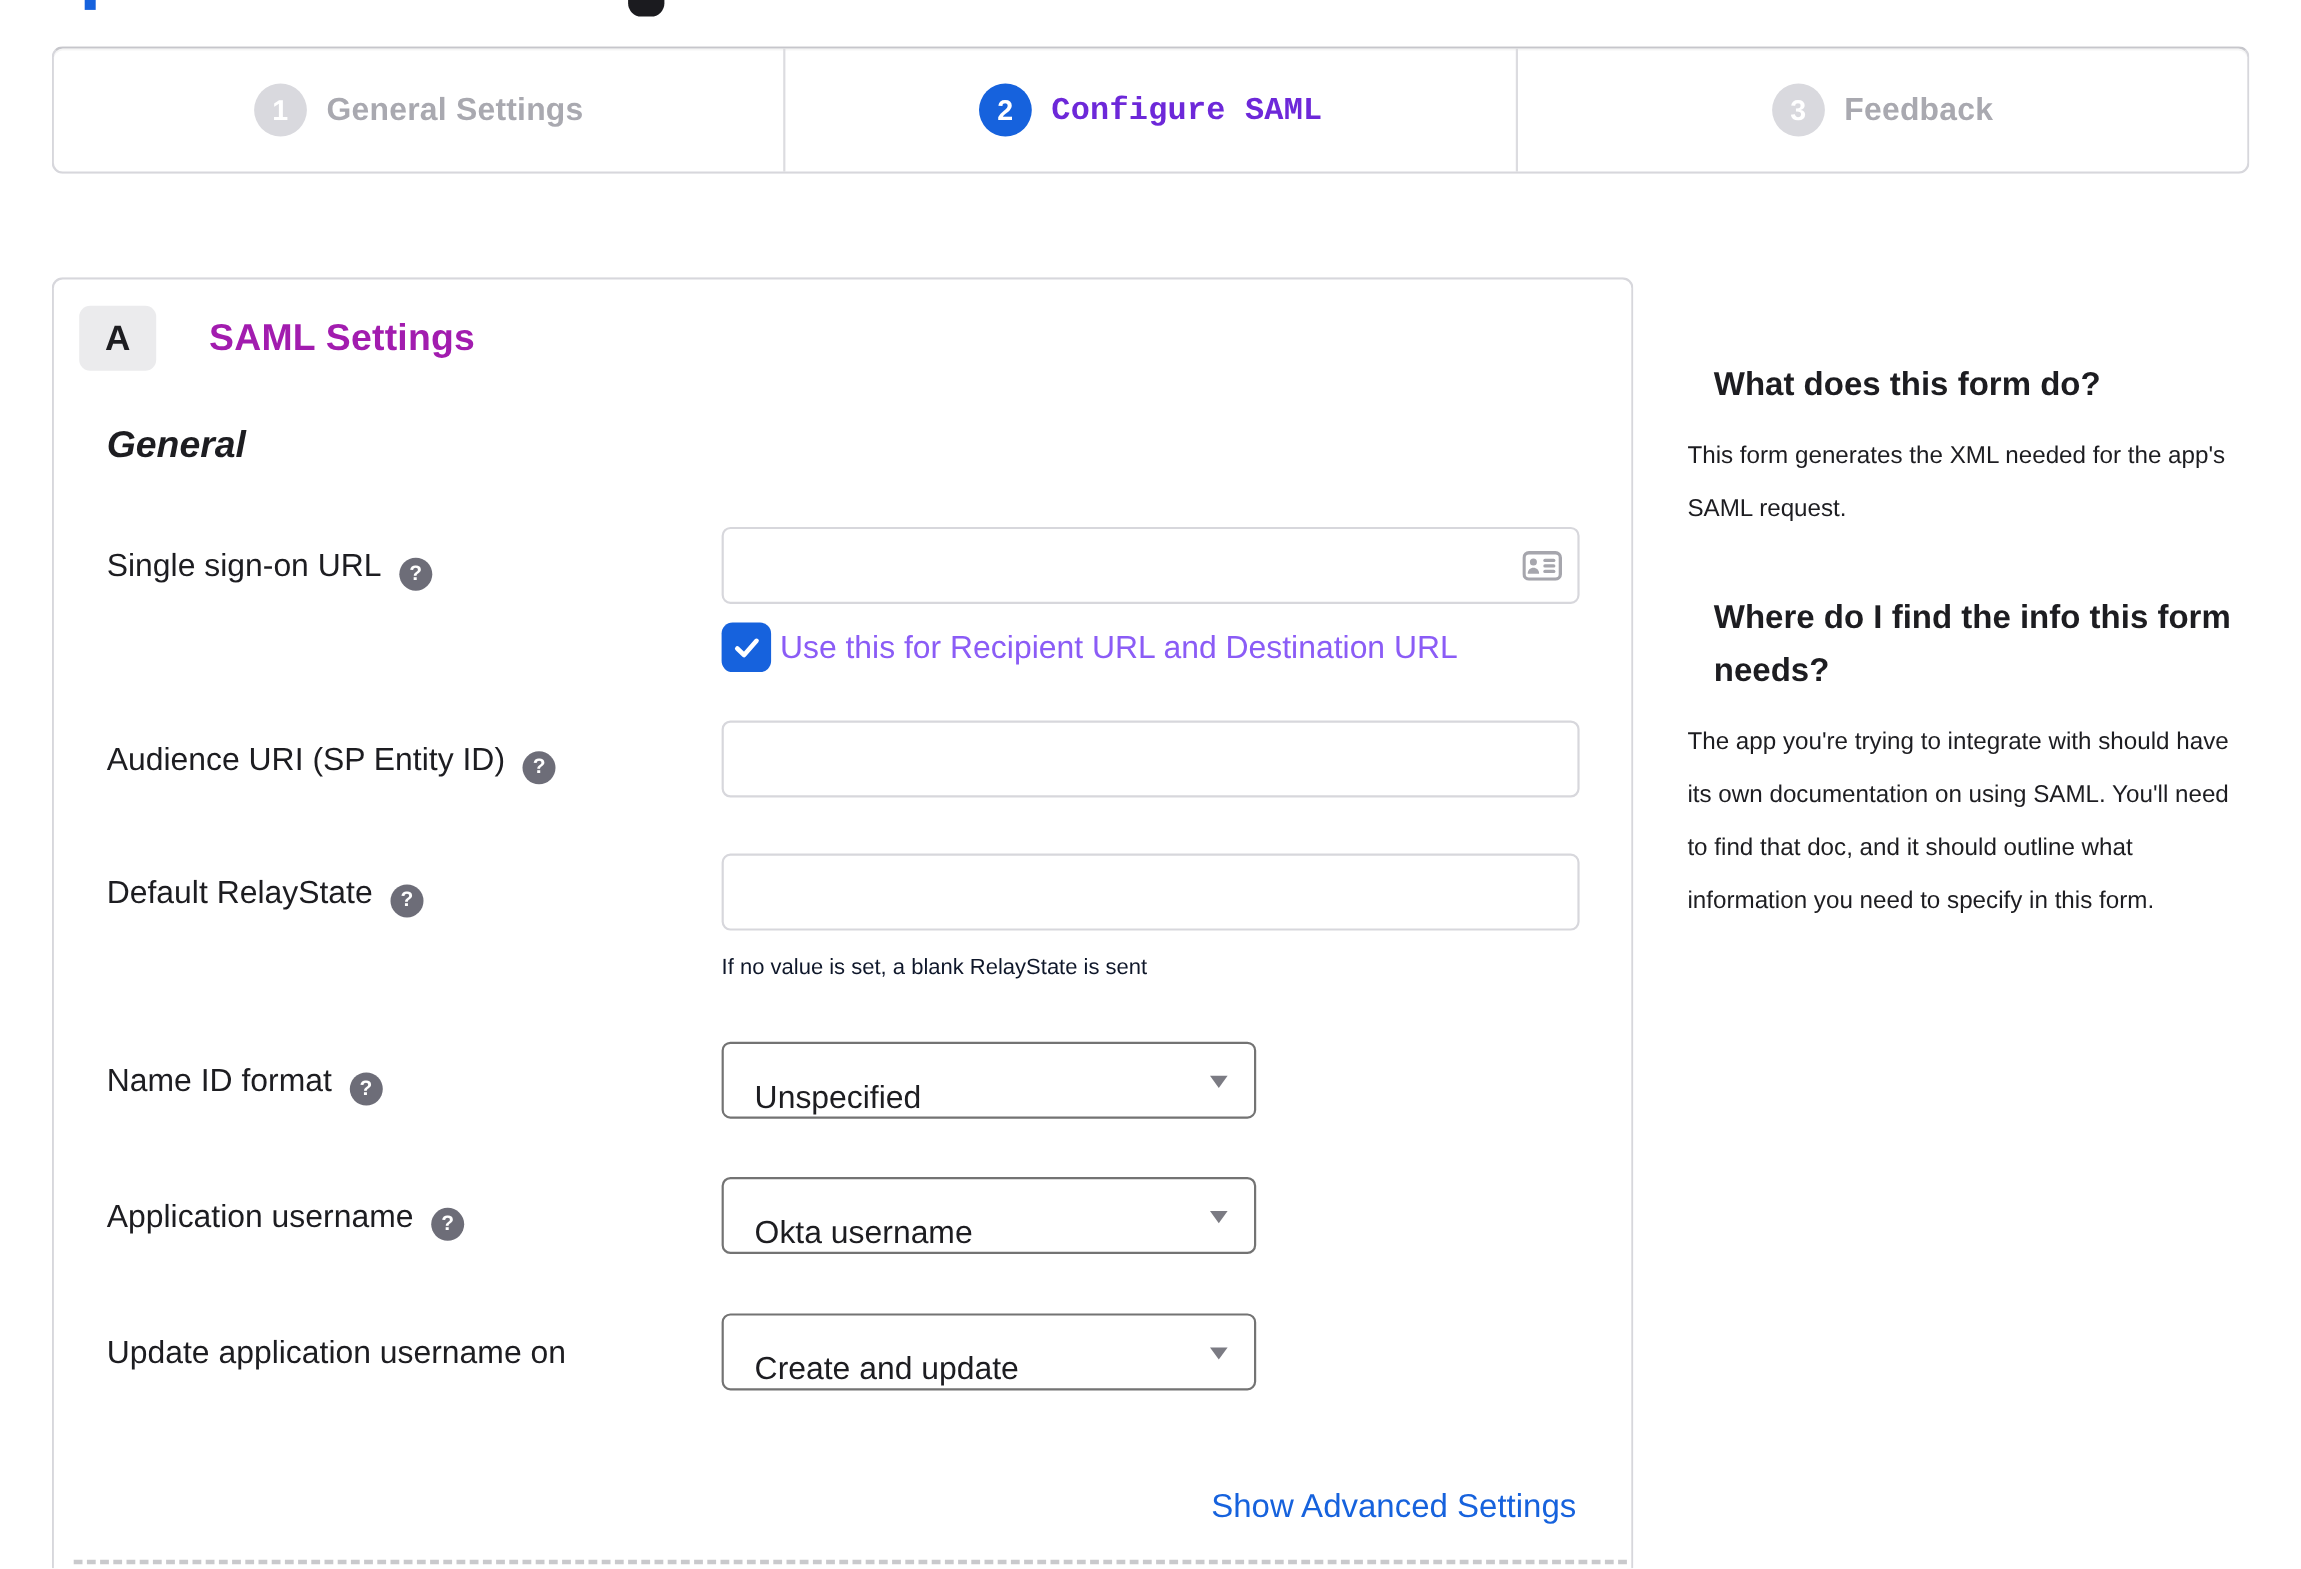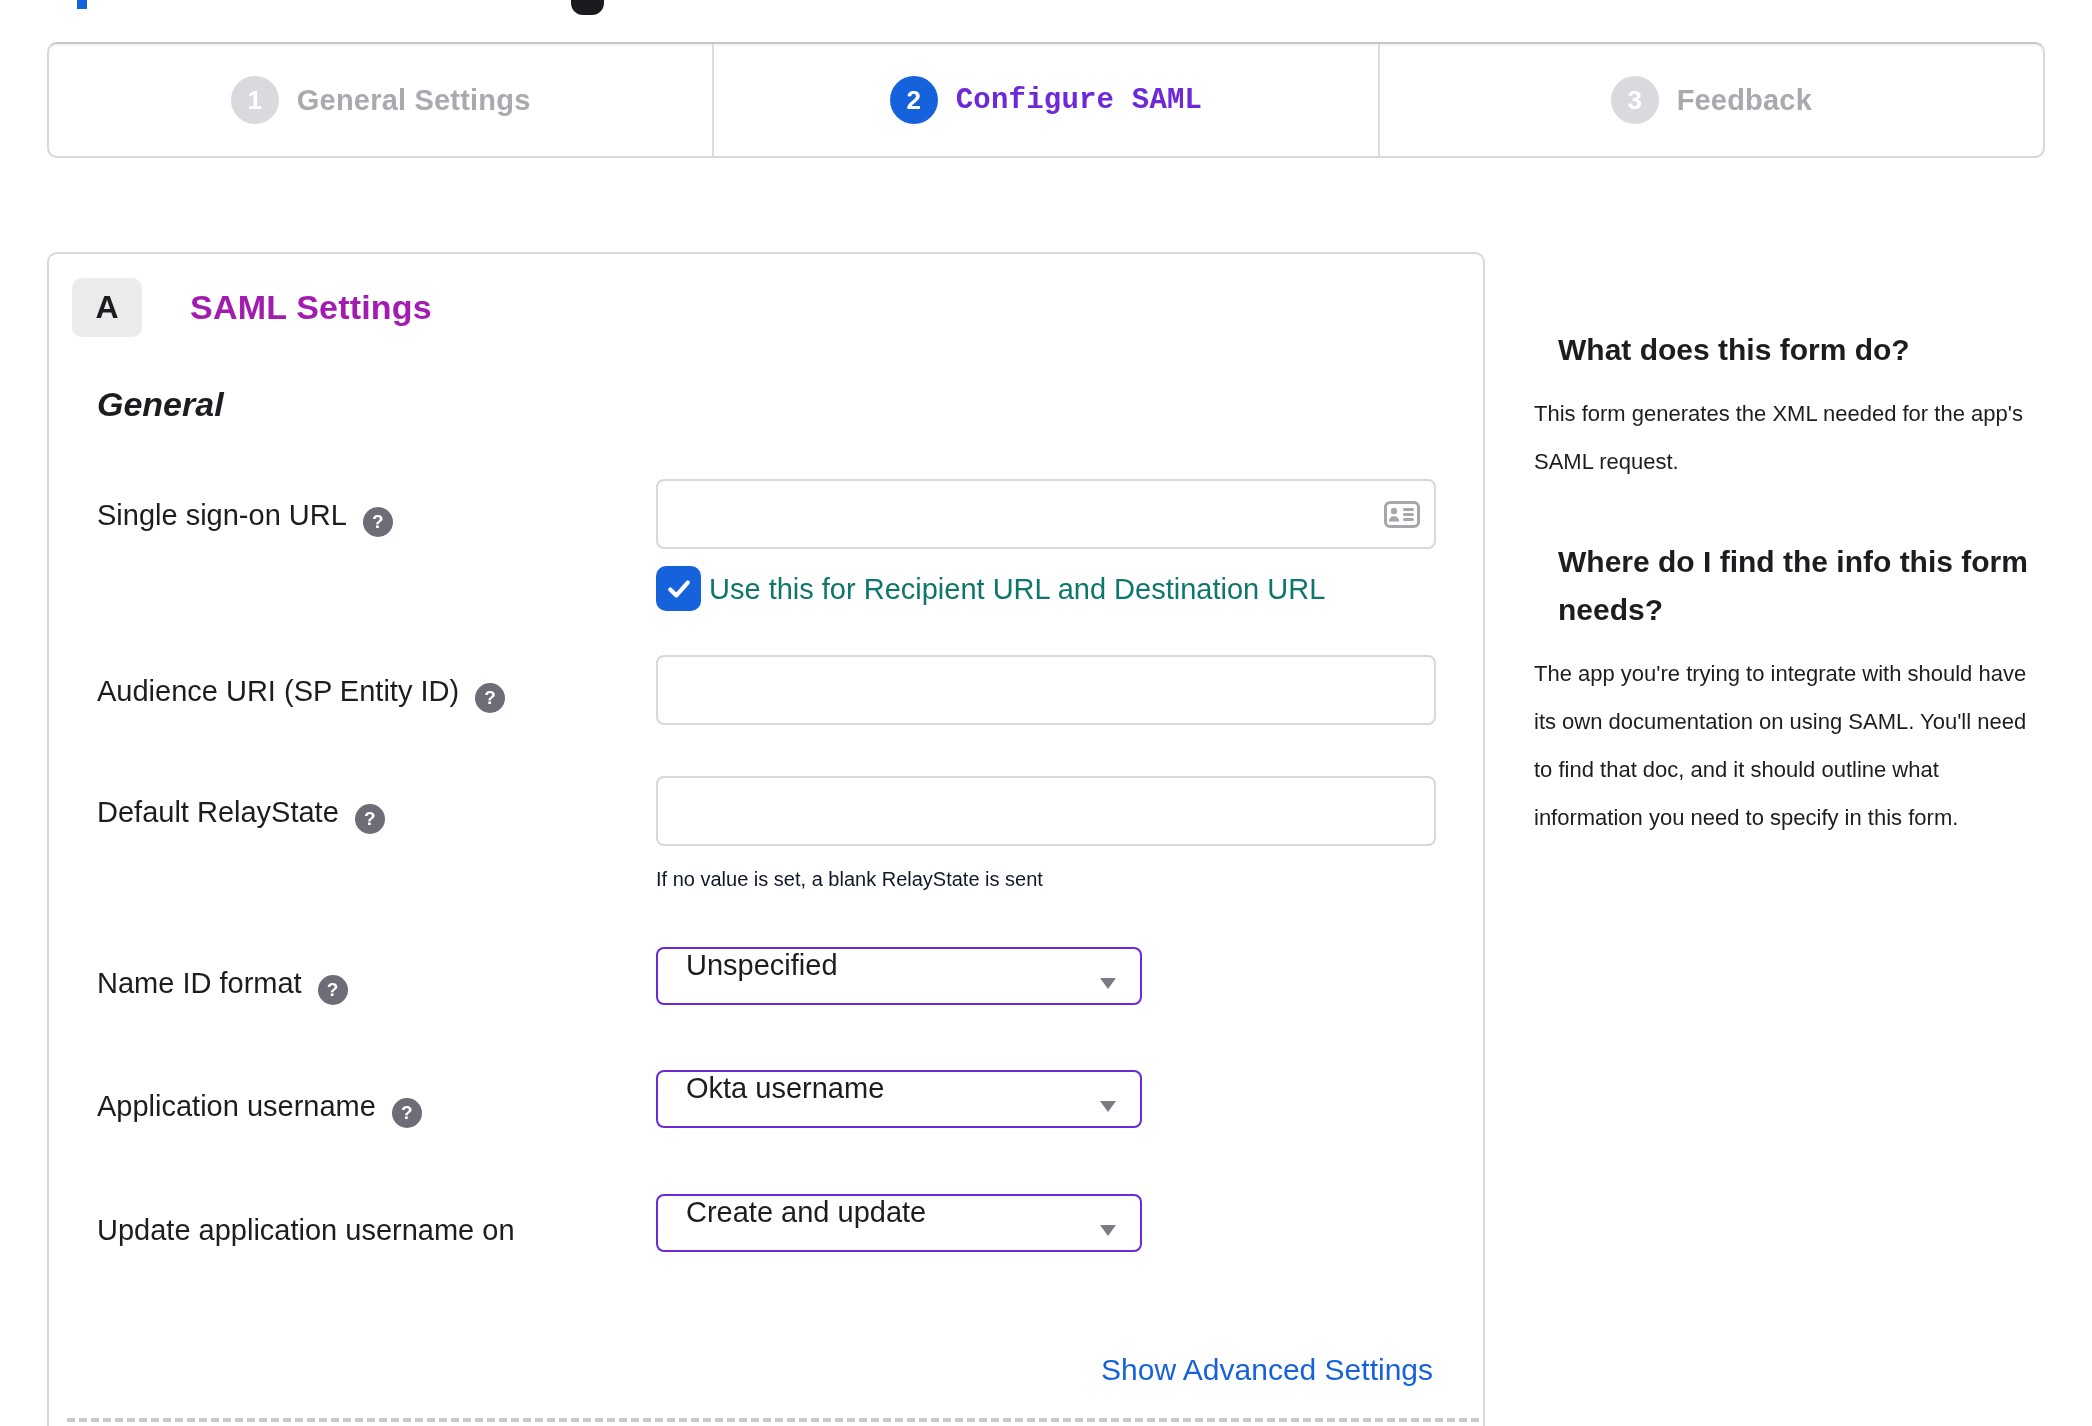--- a/index.html
+++ b/index.html
@@ -61,28 +61,28 @@
     padding: 0 60px 0 26px; outline: none; background: #fff;
   }
   .input-wrap { position: relative; width: 780px; }
   .vcard-icon { position: absolute; right: 16px; top: 22px; }
 
   .checkbox {
     position: absolute; left: 607px; width: 45px; height: 45px;
     background: #1662dd; border-radius: 10px; cursor: pointer;
     display: flex; align-items: center; justify-content: center;
   }
-  .checkbox-label { position: absolute; left: 660px; top: 7px; font-size: 29px; color: #0f766e; white-space: nowrap; }
+  .checkbox-label { position: absolute; left: 660px; top: 7px; font-size: 29px; color: #8b5cf6; white-space: nowrap; }
 
   .helper-text { position: absolute; left: 607px; font-size: 20px; color: #0f172a; white-space: nowrap; text-align: right; }
 
   .select {
-    position: absolute; left: 607px; width: 486px; height: 58px;
-    border: 2px solid #6d28d9; border-radius: 8px; background: #fff;
-    display: flex; align-items: flex-start; padding-left: 28px; cursor: pointer;
+    position: absolute; left: 607px; width: 486px; height: 70px;
+    border: 2px solid #737373; border-radius: 8px; background: #fff;
+    display: flex; align-items: flex-end; padding-left: 28px; cursor: pointer;
   }
   .select-value { font-size: 29px; color: #1d1d21; }
   .caret {
     position: absolute; right: 24px; top: 29px; width: 0; height: 0;
     border-left: 8px solid transparent; border-right: 8px solid transparent;
     border-top: 11px solid #7b7b83;
   }
 
   .advanced-link {
     position: absolute; right: 50px; top: 1099px;

